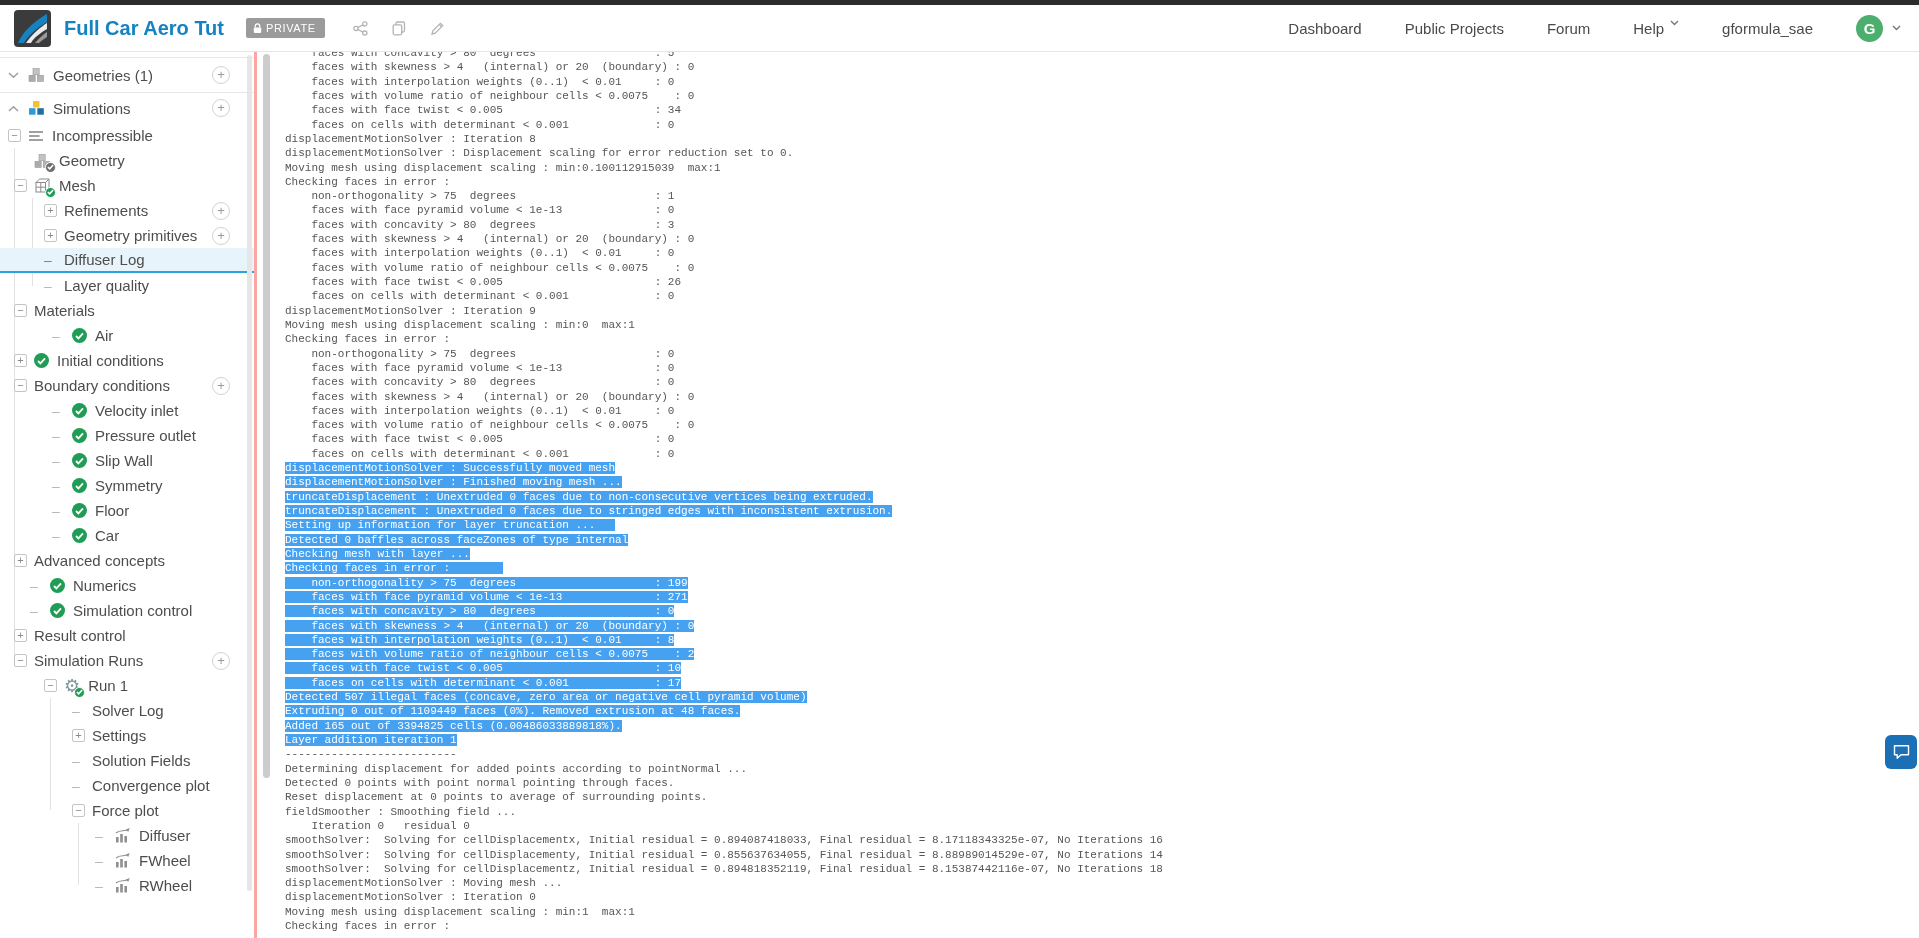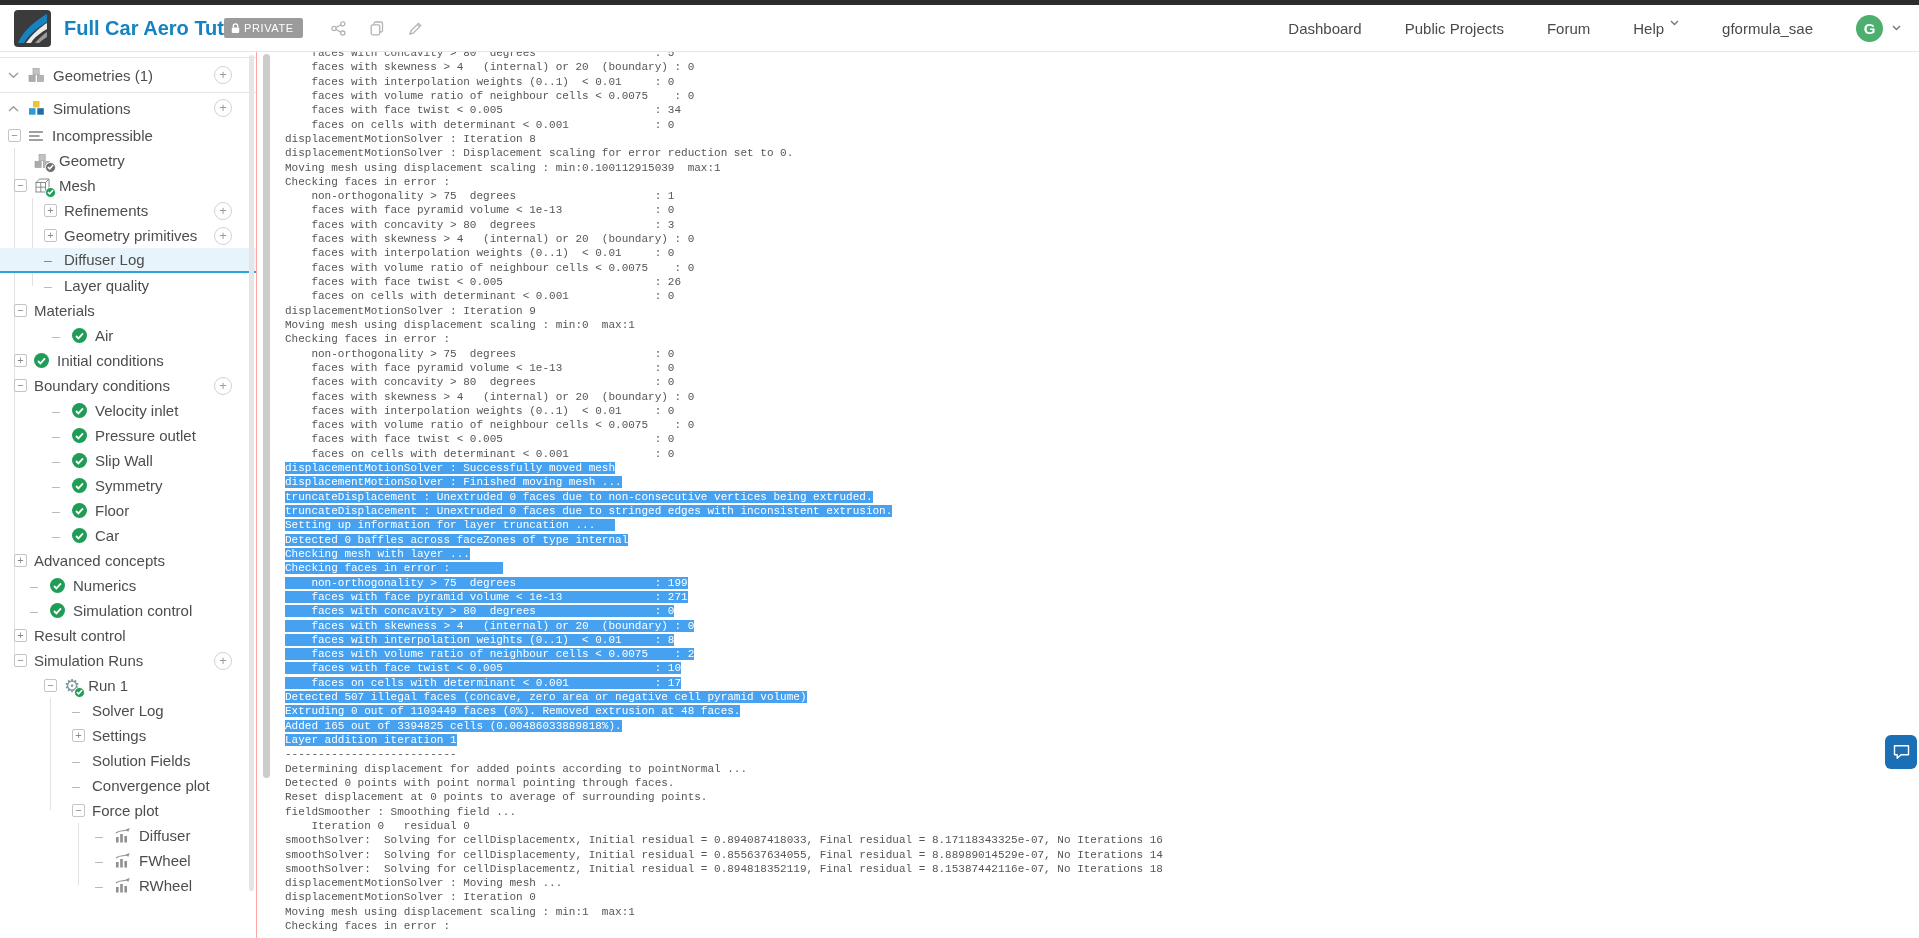--- a/index.html
+++ b/index.html
@@ -1,32 +1,32 @@
 <!DOCTYPE html>
 <html><head>
 <meta charset="utf-8">
 <style>
   *{box-sizing:border-box;margin:0;padding:0}
   html,body{width:1919px;height:938px;overflow:hidden;background:#fff;font-family:"Liberation Sans",sans-serif}
   .topbar{height:5px;background:#2c2c2c}
   .header{height:47px;background:#fff;border-bottom:1px solid #e6e6e6;display:flex;align-items:center;padding:0 18px 0 14px}
   .logo{width:37px;height:37px;margin-right:13px;flex:none}
-  .title{font-size:20px;font-weight:bold;color:#1583c2;white-space:nowrap}
+  .title{font-size:20px;font-weight:bold;color:#1583c2;margin-right:22px;white-space:nowrap}
   .badge{background:#9b9b9b;color:#fff;font-size:11px;font-weight:normal;letter-spacing:.6px;border-radius:2px;padding:4px 9px 4px 7px;display:inline-flex;align-items:center;gap:4px}
   .hdr-actions{display:flex;align-items:center;gap:24px;margin-left:28px}
   .hdr-actions span{display:inline-flex;cursor:pointer}
   .spacer{flex:1}
   .nav{display:flex;align-items:center;gap:43px;font-size:15px;color:#4a4a4a}
   .nav .navlink{cursor:pointer;white-space:nowrap}
   .help-wrap{display:inline-flex;gap:6px}
   .user-wrap{display:inline-flex;align-items:center;gap:9px}
   .avatar{width:27px;height:27px;border-radius:50%;background:#4caf6e;color:#fff;font-weight:bold;font-size:15px;display:flex;align-items:center;justify-content:center}
   .body{display:flex;height:886px}
   
-  .sidebar{width:257px;flex:none;border-right:1px solid #fca5a5;background:#fff;display:flex;flex-direction:row;position:relative}
+  .sidebar{width:257px;flex:none;border-right:3px solid #fca5a5;background:#fff;display:flex;flex-direction:row;position:relative}
   .tree{flex:1;overflow:hidden;padding-top:5px;position:relative}
   .side-scroll{position:absolute;right:2px;top:3px;width:5px;height:836px;background:#e6e6e6;border-radius:3px}
   .row{height:25px;display:flex;align-items:center;font-size:15px;color:#4d4d4d;position:relative;cursor:pointer;white-space:nowrap}
   .row.first{height:36px;border-top:1px solid #e6e6e6;border-bottom:1px solid #e6e6e6}
   .row.h30{height:30px}
   .row.selected{background:#e7f4fb;border-bottom:2px solid #2aa5dc}
   .l0{padding-left:8px}.l1{padding-left:14px}.l2{padding-left:44px}.l2b{padding-left:30px}.l3{padding-left:52px}.l4{padding-left:72px}.l5{padding-left:95px}
   .exp-slot{width:20px;flex:none;display:inline-flex;align-items:center}
   .expander-box{width:13px;height:13px;border:1px solid #c4c4c4;border-radius:2px;background:#fff;color:#8a8a8a;font-size:11px;line-height:11px;text-align:center;display:inline-block}
   .dash{color:#b8b8b8;font-size:14px}

